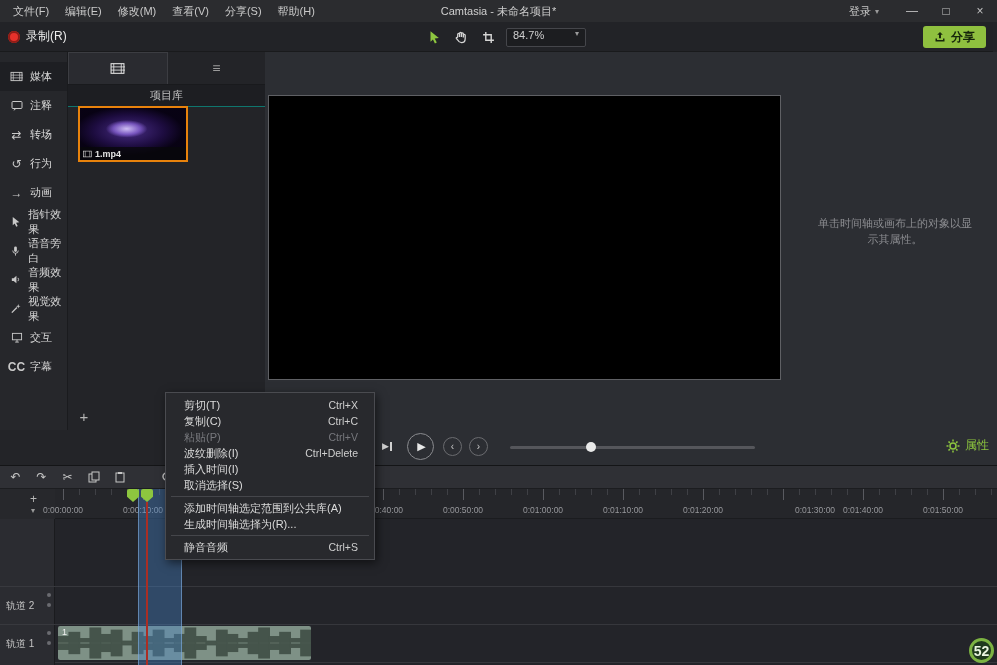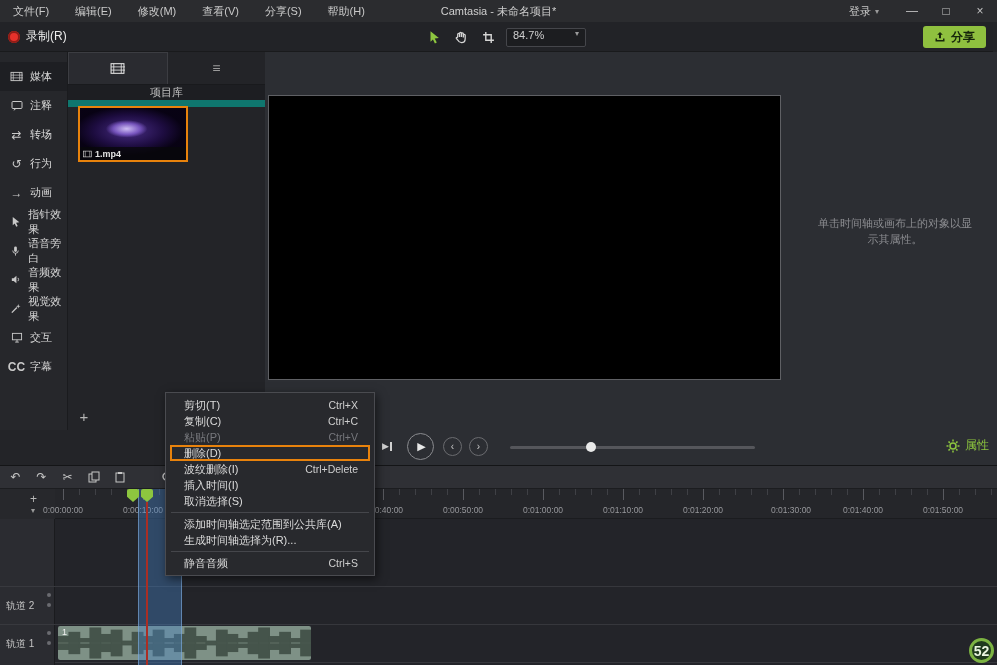--- a/index.html
+++ b/index.html
@@ -1,21 +1,21 @@
 <!DOCTYPE html>
 <html><head>
 <meta charset="utf-8">
 <style>
   *{margin:0;padding:0;box-sizing:border-box;font-family:"Liberation Sans","DejaVu Sans",sans-serif;}
   html,body{background:#101113;}
   #app{position:relative;width:997px;height:665px;background:#232428;overflow:hidden;color:#d4d4d4;}
 
   
   .titlebar{position:absolute;top:0;left:0;right:0;height:22px;background:#2b2c2f;display:flex;align-items:center;}
-  .menus{display:flex;gap:12px;padding-left:6px;position:relative;z-index:2;}
+  .menus{display:flex;gap:2px;padding-left:6px;position:relative;z-index:2;}
   .menus span{padding:3px 7px;font-size:11px;color:#c9c9c9;cursor:default;}
   .win-title{position:absolute;left:0;right:0;text-align:center;font-size:11px;color:#cfcfcf;}
   .tb-right{position:absolute;right:0;top:0;height:22px;display:flex;align-items:center;z-index:2;}
   .login{font-size:11px;color:#c9c9c9;margin-right:16px;display:flex;align-items:center;gap:4px;}
   .caret{font-size:8px;color:#9a9a9b;}
   .win-btn{width:34px;height:22px;display:flex;align-items:center;justify-content:center;font-size:12px;color:#c2c2c2;}
 
   
   .toolbar{position:absolute;top:22px;left:0;right:4px;height:30px;background:#222327;border-bottom:1px solid #191a1c;}
   .record{position:absolute;left:8px;top:6px;display:flex;align-items:center;gap:6px;font-size:12px;color:#ececec;}
@@ -30,21 +30,21 @@
   .sb-item{height:29px;display:flex;align-items:center;gap:6px;padding-left:9px;font-size:11px;color:#d8d8d8;cursor:default;}
   .sb-item.active{background:#1e1f23;}
   .sb-item .ic{width:15px;display:flex;justify-content:center;align-items:center;color:#c9c9c9;font-size:12px;}
   .cc-ic{font-size:10px;font-weight:bold;color:#d8d8d8;}
 
   
   .media{position:absolute;left:68px;top:52px;width:197px;height:378px;background:#232428;}
   .tabs{display:flex;height:33px;border-bottom:1px solid #191a1d;}
   .tab{flex:1;display:flex;align-items:center;justify-content:center;color:#9a9a9a;}
   .tab.active{background:#2a2b30;color:#e4e4e4;border:1px solid #3c3d42;border-bottom:none;}
-  .lib-header{height:22px;background:#1d1e22;display:flex;align-items:center;justify-content:center;font-size:11px;color:#c2c2c2;border-bottom:7px solid #0f766e;}
+  .lib-header{height:22px;background:#1d1e22;display:flex;align-items:center;justify-content:center;font-size:11px;color:#c2c2c2;border-bottom:1px solid #0f766e;}
   .thumb{position:absolute;left:10px;top:54px;width:110px;height:56px;border:2px solid #e8820c;background:#000;font-weight:bold;}
   .neb{position:absolute;inset:0;background:
      radial-gradient(ellipse 28% 24% at 44% 40%, rgba(220,205,255,.9), rgba(150,110,230,.65) 45%, rgba(0,0,0,0) 70%),
      radial-gradient(ellipse 60% 55% at 46% 44%, rgba(110,70,200,.65), rgba(60,25,130,.45) 55%, rgba(8,2,20,.95) 85%),#04020a;}
   .namebar{position:absolute;left:0;right:0;bottom:0;height:13px;background:rgba(8,8,10,.78);display:flex;align-items:center;gap:3px;padding:0 3px;font-size:9px;color:#e3e3e3;}
   .add-btn{position:absolute;left:8px;bottom:5px;width:16px;text-align:center;font-size:15px;color:#b5b5b5;}
 
   
   .stage-wrap{position:absolute;left:265px;top:52px;width:732px;height:413px;background:#2c2e33;}
   .stage{position:absolute;left:3px;top:43px;width:513px;height:285px;background:#000;border:1px solid #5f6064;}
@@ -350,21 +350,21 @@
     <div class="ruler">
       <span class="rl" style="left:8px">0:00:00:00</span>
       <span class="rl" style="left:88px">0:00:10:00</span>
       <span class="rl" style="left:168px">0:00:20:00</span>
       <span class="rl" style="left:248px">0:00:30:00</span>
       <span class="rl" style="left:328px">0:00:40:00</span>
       <span class="rl" style="left:408px">0:00:50:00</span>
       <span class="rl" style="left:488px">0:01:00:00</span>
       <span class="rl" style="left:568px">0:01:10:00</span>
       <span class="rl" style="left:648px">0:01:20:00</span>
-      <span class="rl" style="left:736px">0:01:30:00</span>
+      <span class="rl" style="left:760px">0:01:30:00</span>
       <span class="rl" style="left:808px">0:01:40:00</span>
       <span class="rl" style="left:888px">0:01:50:00</span>
     </div>
 
     <div class="tracks">
       <div class="track-headers">
         <div class="th-row" style="top:67px">
           <span>轨道 2</span>
           <span class="th-ics">
             <i class="th-dot"></i>
@@ -406,24 +406,20 @@
         <span class="sc">Ctrl+X</span>
     </div>
     <div class="ctx-row">
       <span>复制(C)</span>
         <span class="sc">Ctrl+C</span>
     </div>
     <div class="ctx-row disabled">
       <span>粘贴(P)</span>
         <span class="sc">Ctrl+V</span>
     </div>
-    <div class="ctx-row hl">
-      <span>删除(D)</span>
-        <span class="sc"></span>
-    </div>
     <div class="ctx-row">
       <span>波纹删除(I)</span>
         <span class="sc">Ctrl+Delete</span>
     </div>
     <div class="ctx-row">
       <span>插入时间(I)</span>
         <span class="sc"></span>
     </div>
     <div class="ctx-row">
       <span>取消选择(S)</span>

